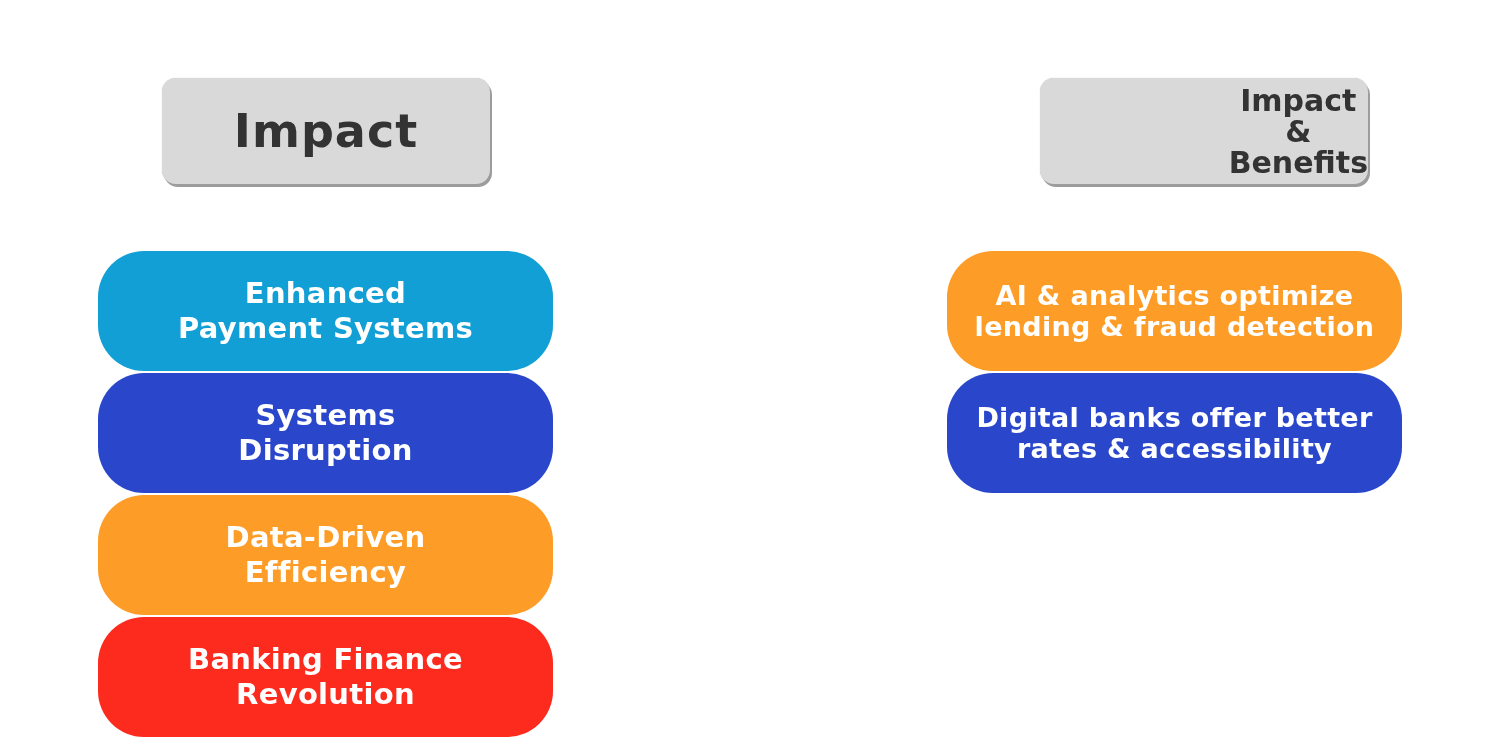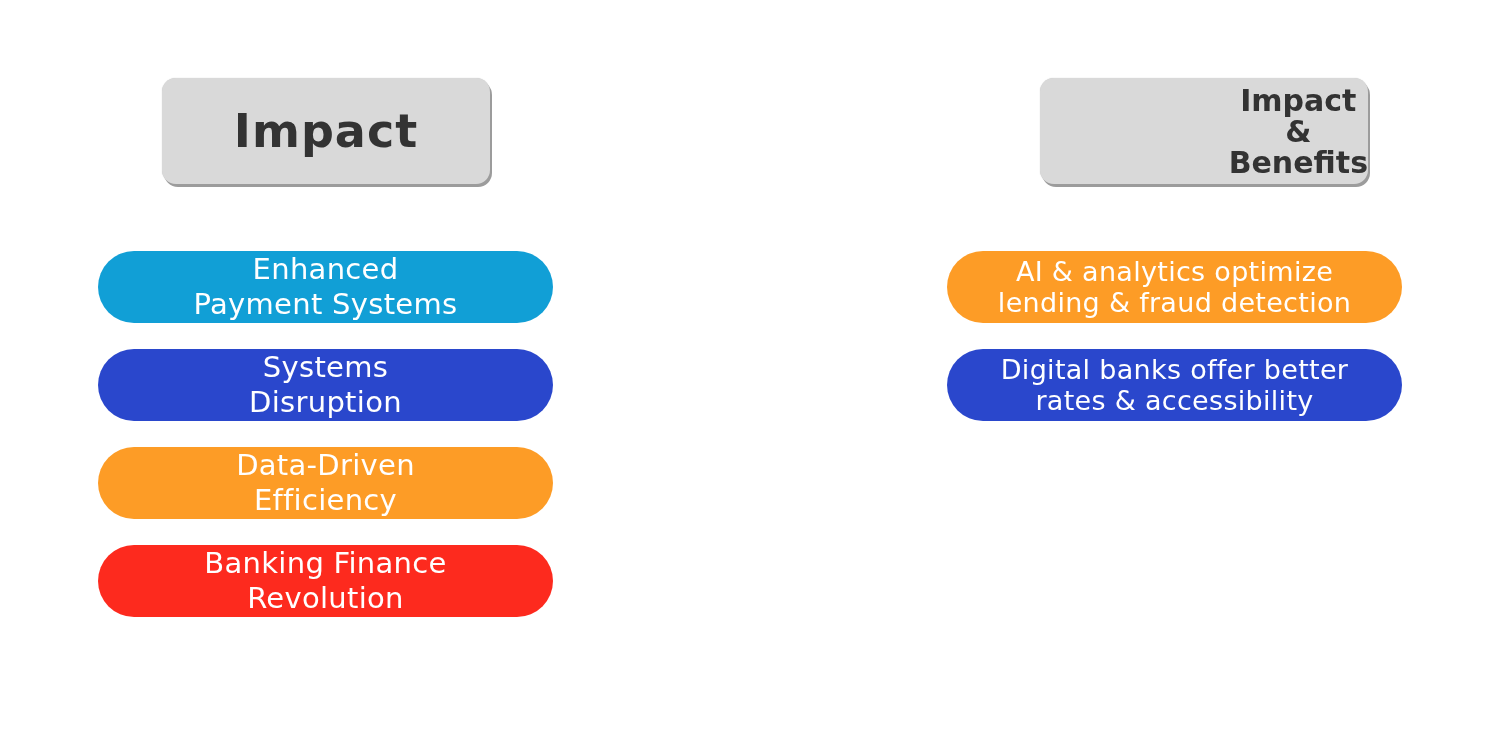--- a/index.html
+++ b/index.html
@@ -42,29 +42,29 @@
     .column {
       position: absolute;
       top: 251px;
       width: 455px;
     }
     .column.left { left: 98px; }
     .column.right { left: 947px; }
 
     .pill {
       width: 455px;
-      height: 72px;
+      height: 120px;
       border-radius: 46px;
-      margin-bottom: 26px;
+      margin-bottom: 2px;
       display: flex;
       align-items: center;
       justify-content: center;
       text-align: center;
       color: #ffffff;
-      font-weight: normal;
+      font-weight: bold;
       box-sizing: border-box;
       padding: 0 18px;
     }
     .pill .p-text {
       white-space: pre-line;
       font-size: 29px;
       line-height: 35px;
       letter-spacing: 0.3px;
     }
     .column.right .pill .p-text {

